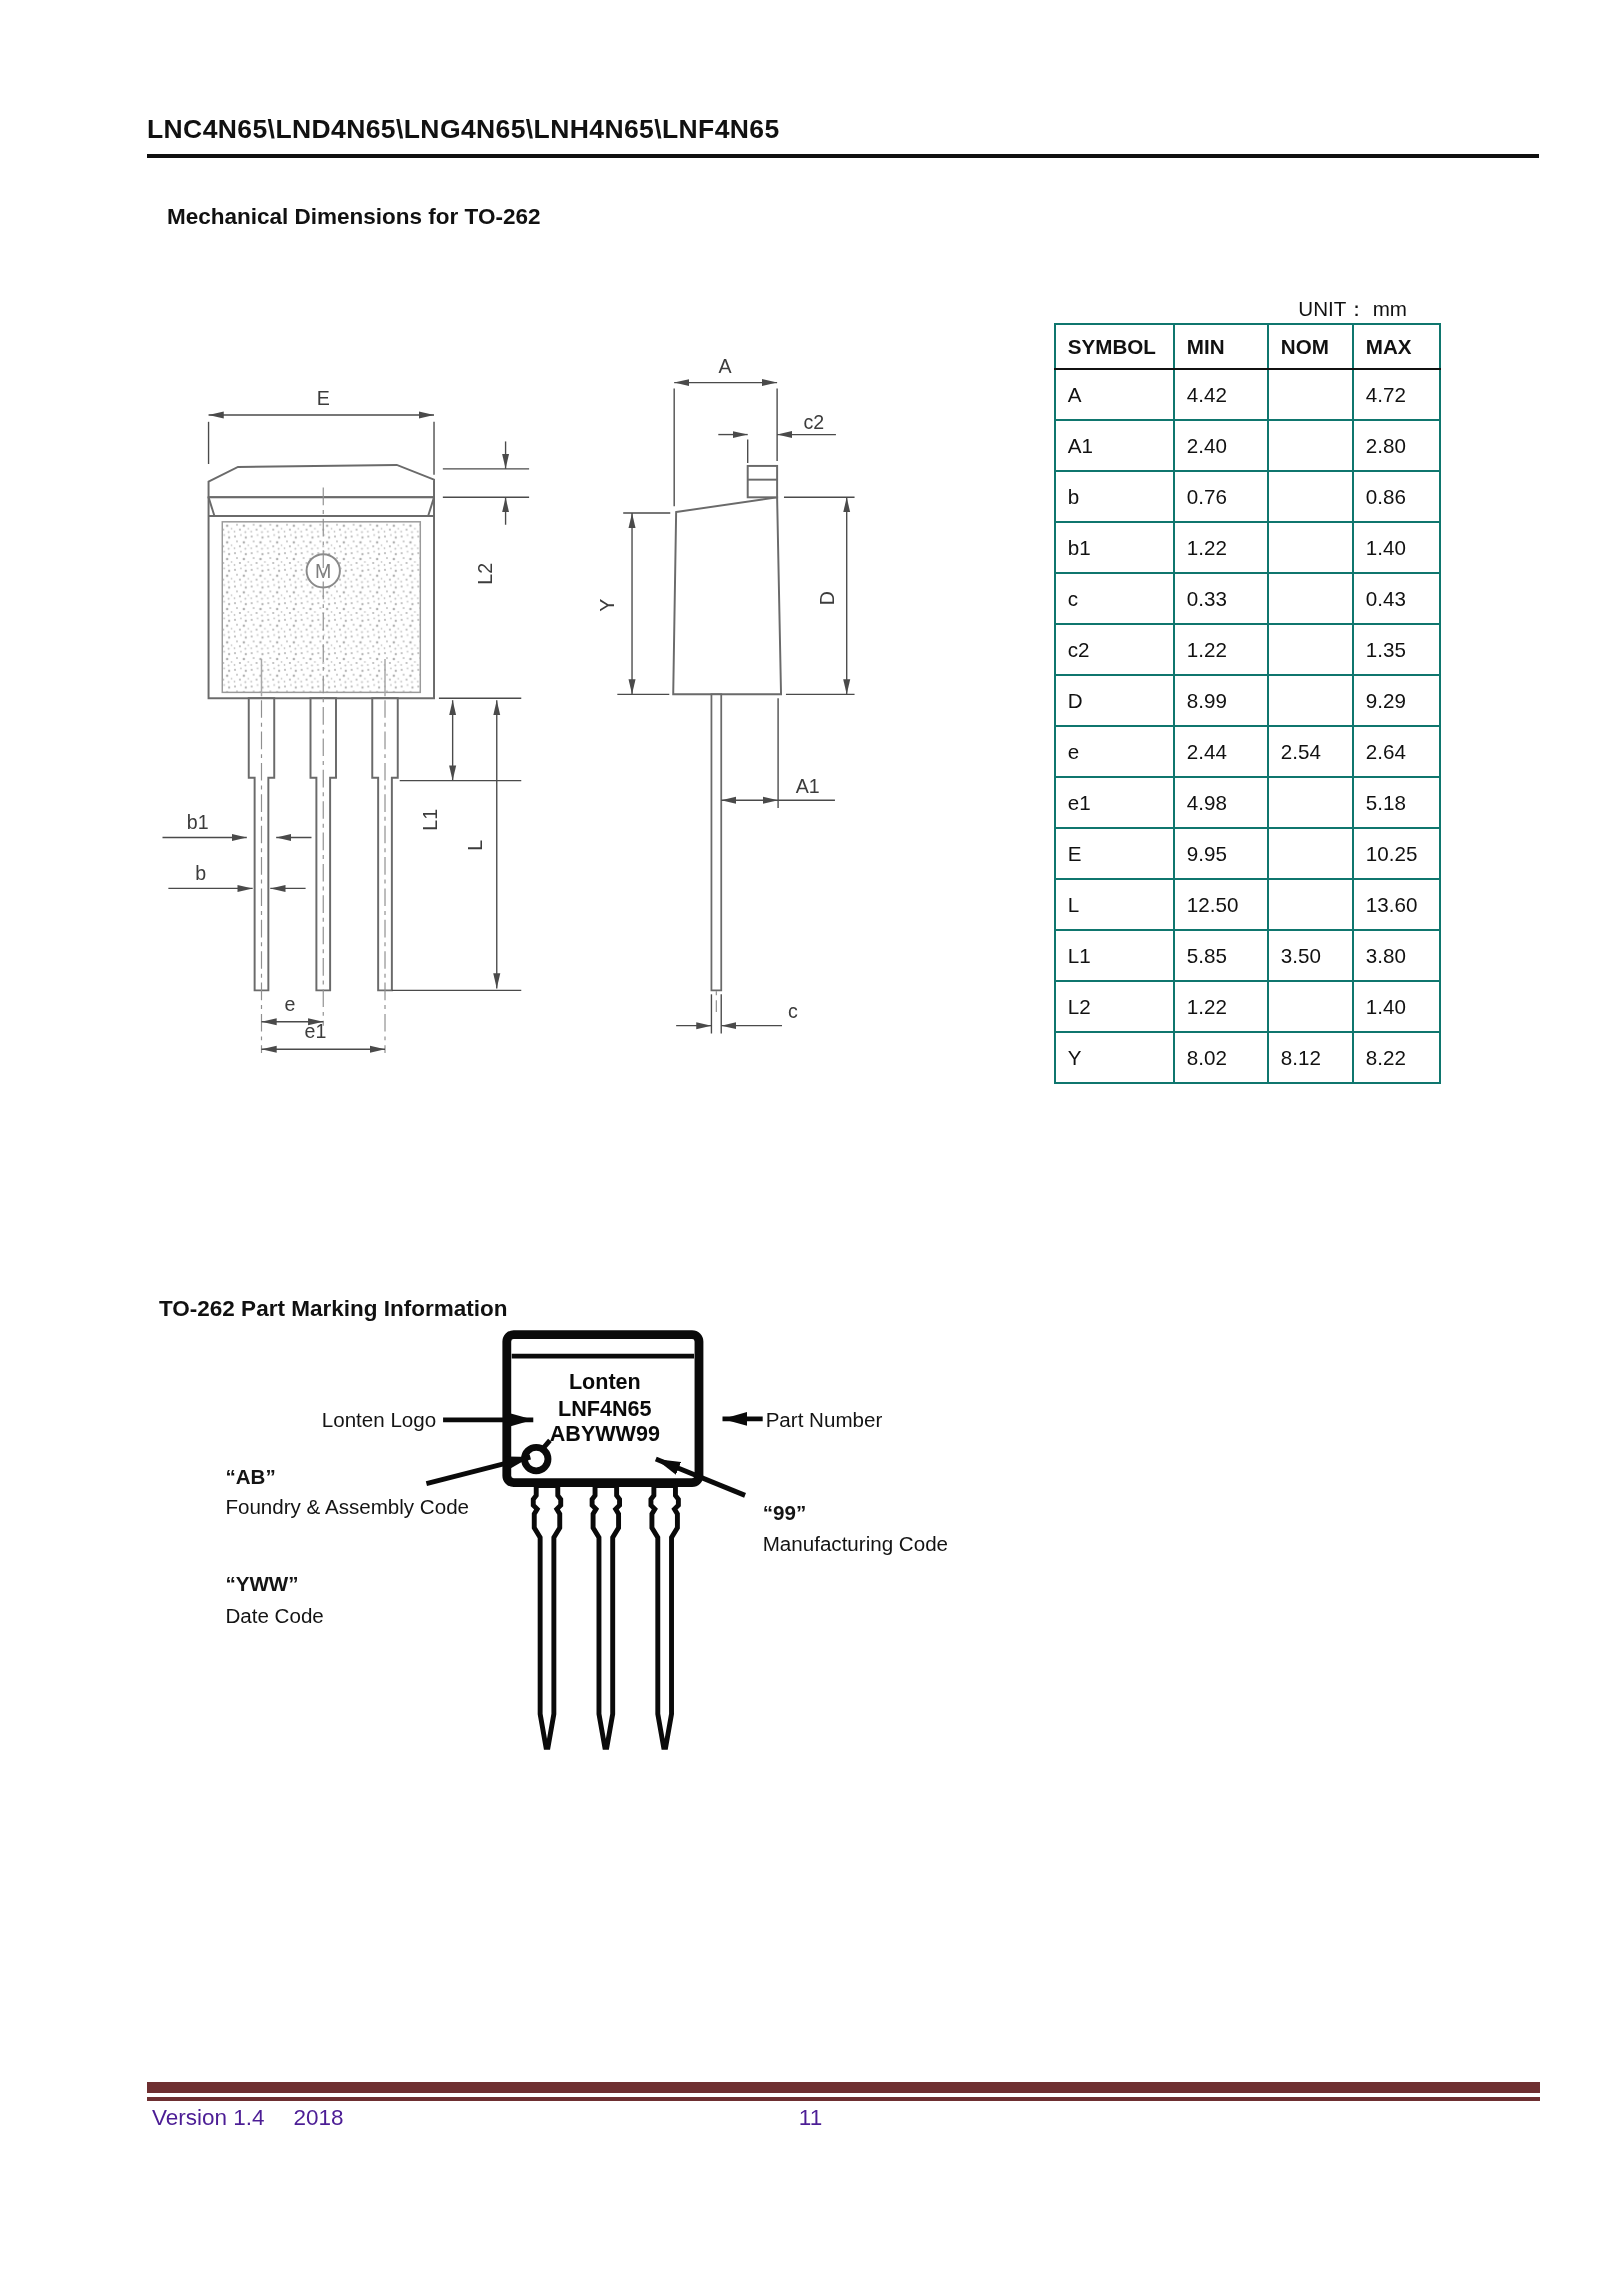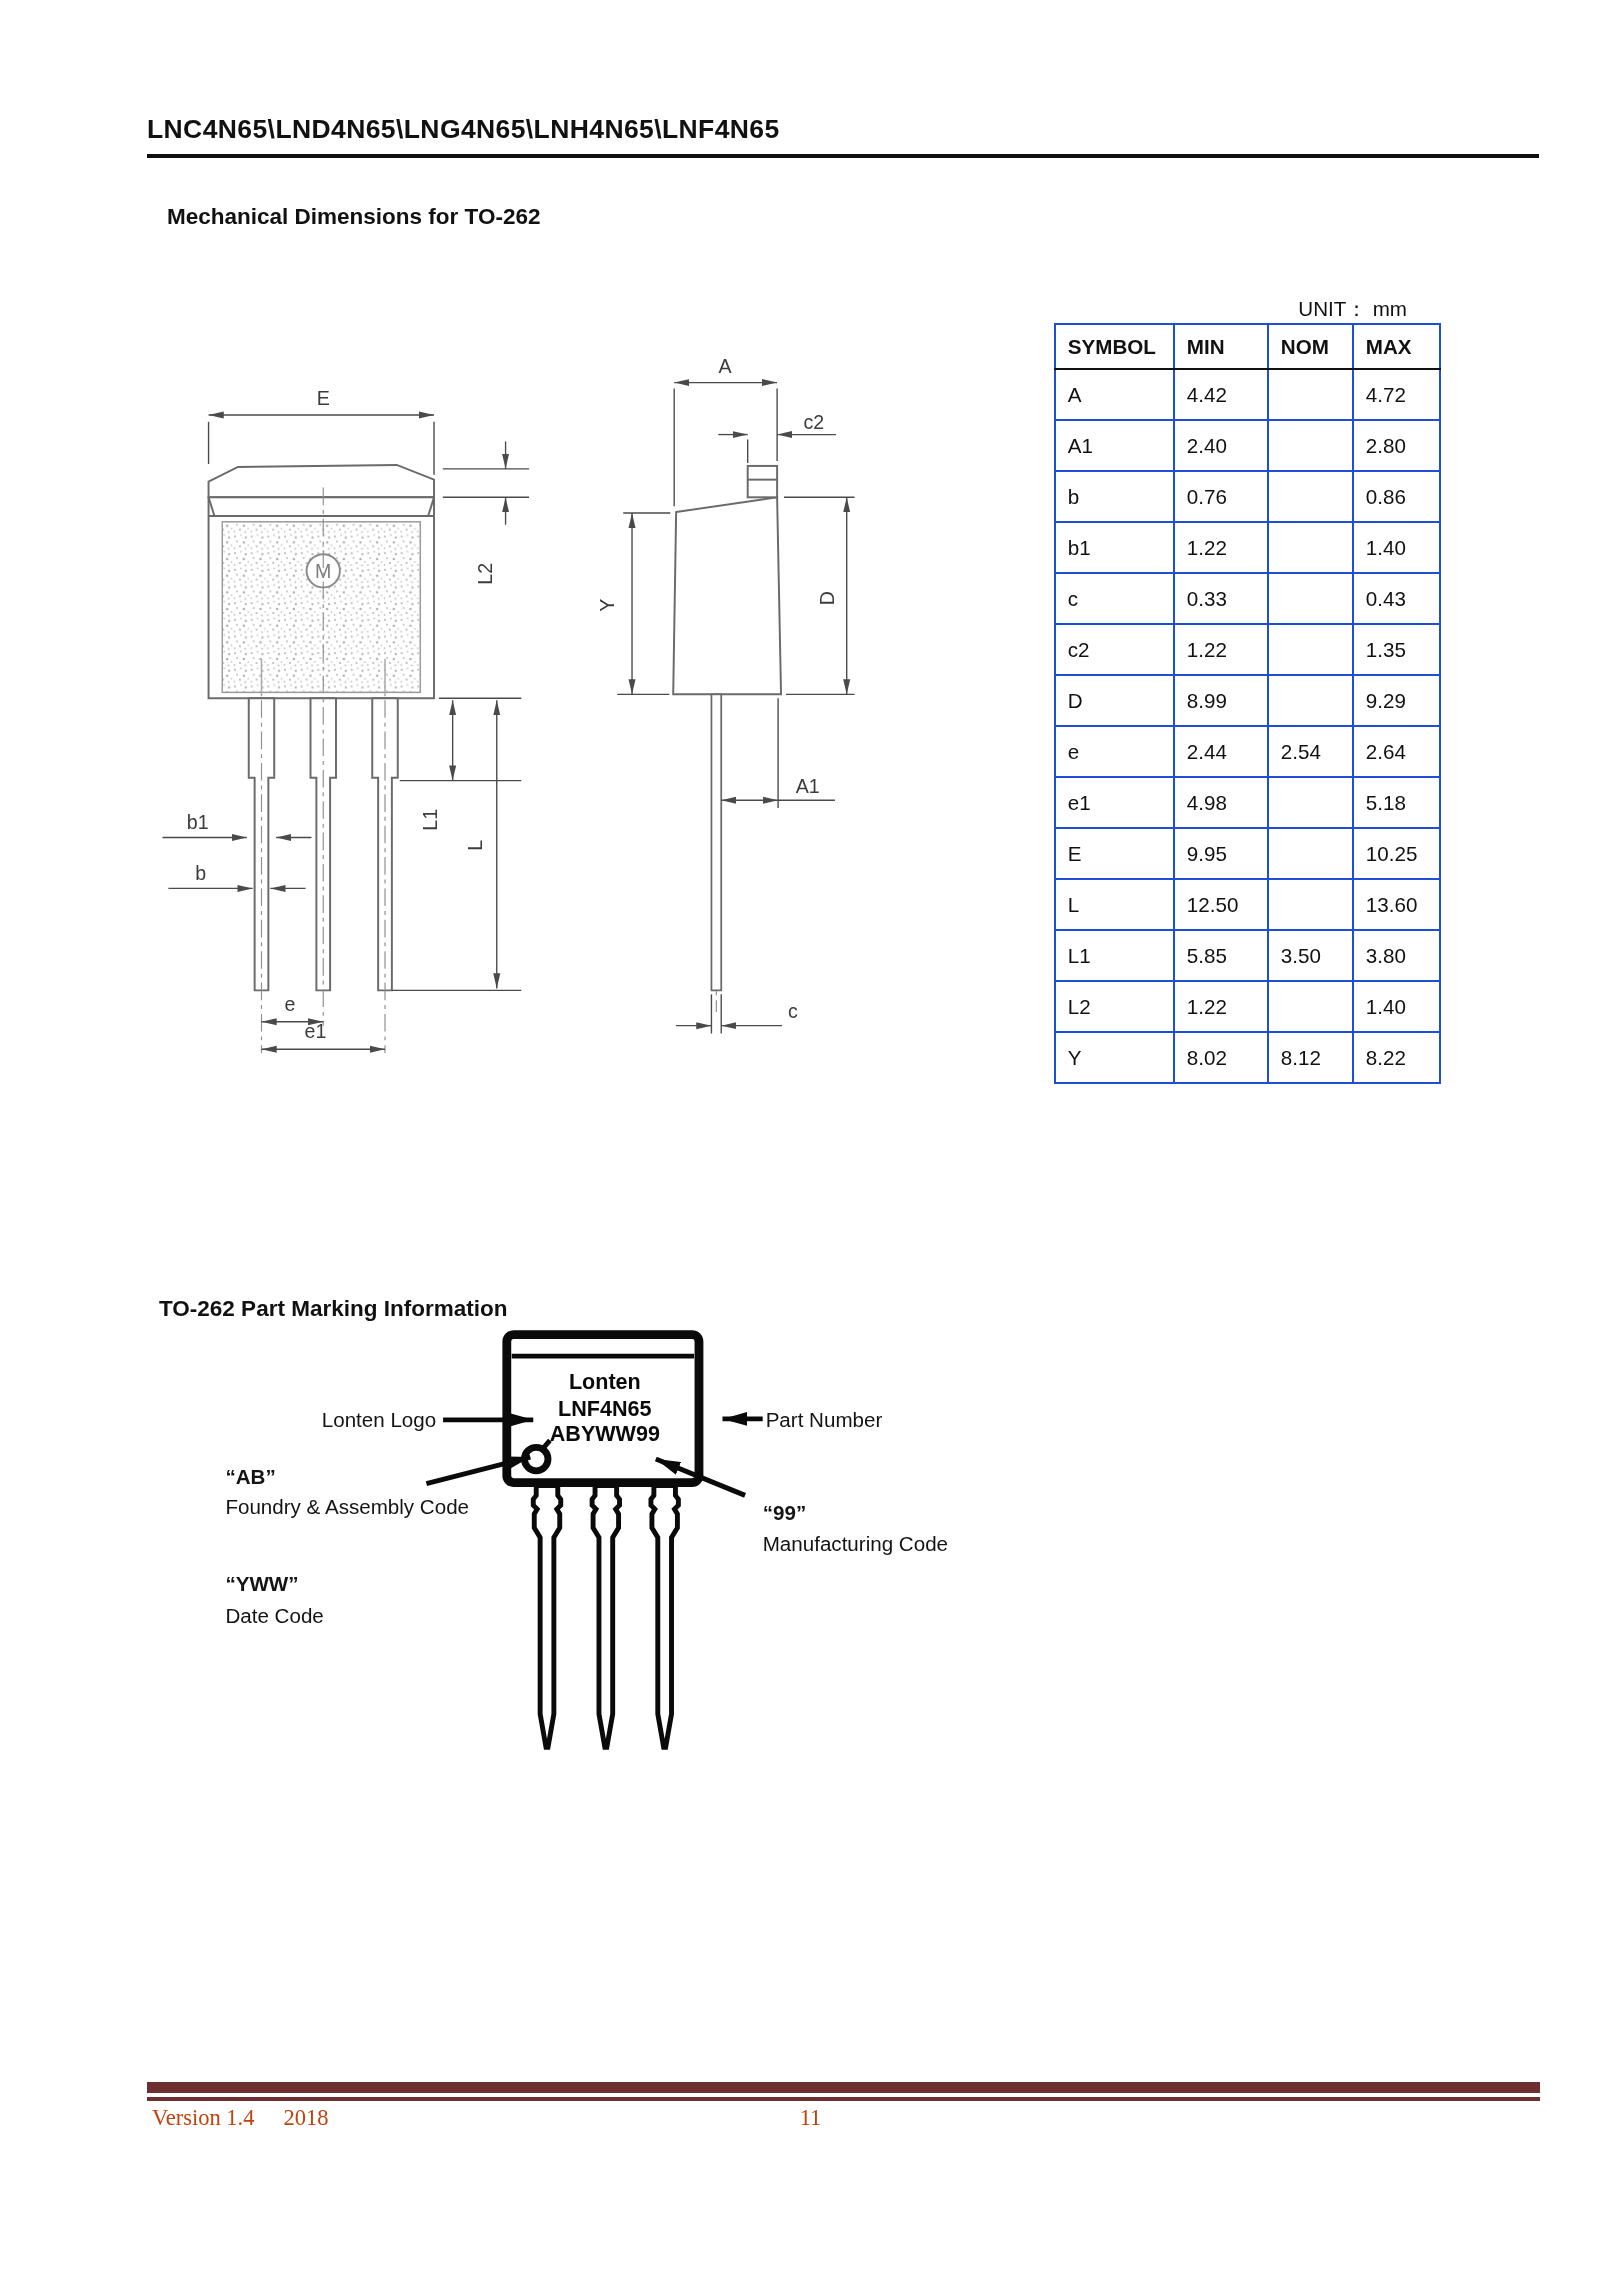--- a/index.html
+++ b/index.html
@@ -18,35 +18,35 @@
   .unit-note {
     position:absolute; left:1054px; top:282px; width:353px;
     text-align:right; font-size:20.6px;margin-top:13px;
   }
   .dim-table {
     position:absolute; left:1054px; top:323px;
     border-collapse:collapse; table-layout:fixed;
     border:2.9px solid #111; background:#fff;
   }
   .dim-table th, .dim-table td {
-    border:2px solid #1d4ed8; font-size:20.6px; text-align:left;
+    border:2px solid #0f766e; font-size:20.6px; text-align:left;
     padding:0 3.9px 0 11.8px; vertical-align:middle; overflow:hidden; white-space:nowrap;margin-left:48px;
   }
   .dim-table th { height:43px; font-weight:bold; border-bottom:2.9px solid #111; }
   .dim-table td { height:49px; font-weight:normal; }
   svg text { font-family:"Liberation Sans", sans-serif; }
   .dimtxt { fill:#3c3c3c; font-size:20px; }
   .callout { fill:#141414; font-size:21px; }
   .callout-code { fill:#141414; font-size:21px; font-weight:bold; }
   .devtxt { fill:#0a0a0a; font-size:22px; font-weight:bold; }
   .footer-rule-thick { position:absolute; left:147px; top:2082px; width:1393px; height:10.8px; background:#6e2f31; }
   .footer-rule-thin  { position:absolute; left:147px; top:2097px; width:1393px; height:3.9px;  background:#6e2f31; }
   .footer-text {
-    position:absolute; top:2105px; font-family:Liberation Serif, serif;
-    font-size:22.5px; color:#c2410c;
+    position:absolute; top:2105px; font-family:Liberation Sans, sans-serif;
+    font-size:22.5px; color:#4c1d95;
   }
   #footer-version { left:152px; }
   #footer-version .year { margin-left:29px; }
   #footer-page { left:0; width:1621px; text-align:center; }
 </style>
 </head>
 <body>
 
 <div class="page">
 

